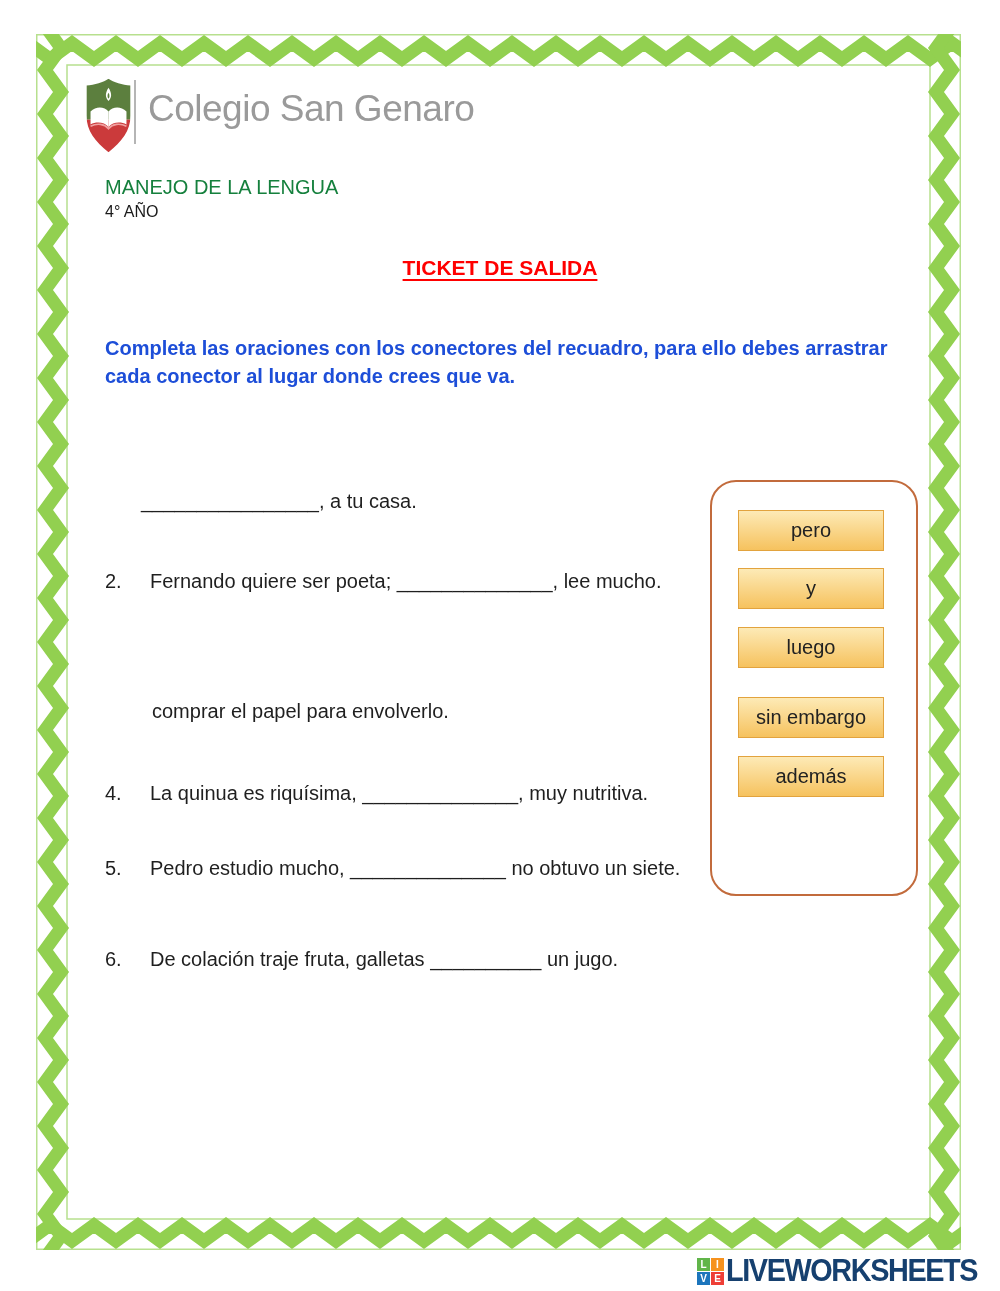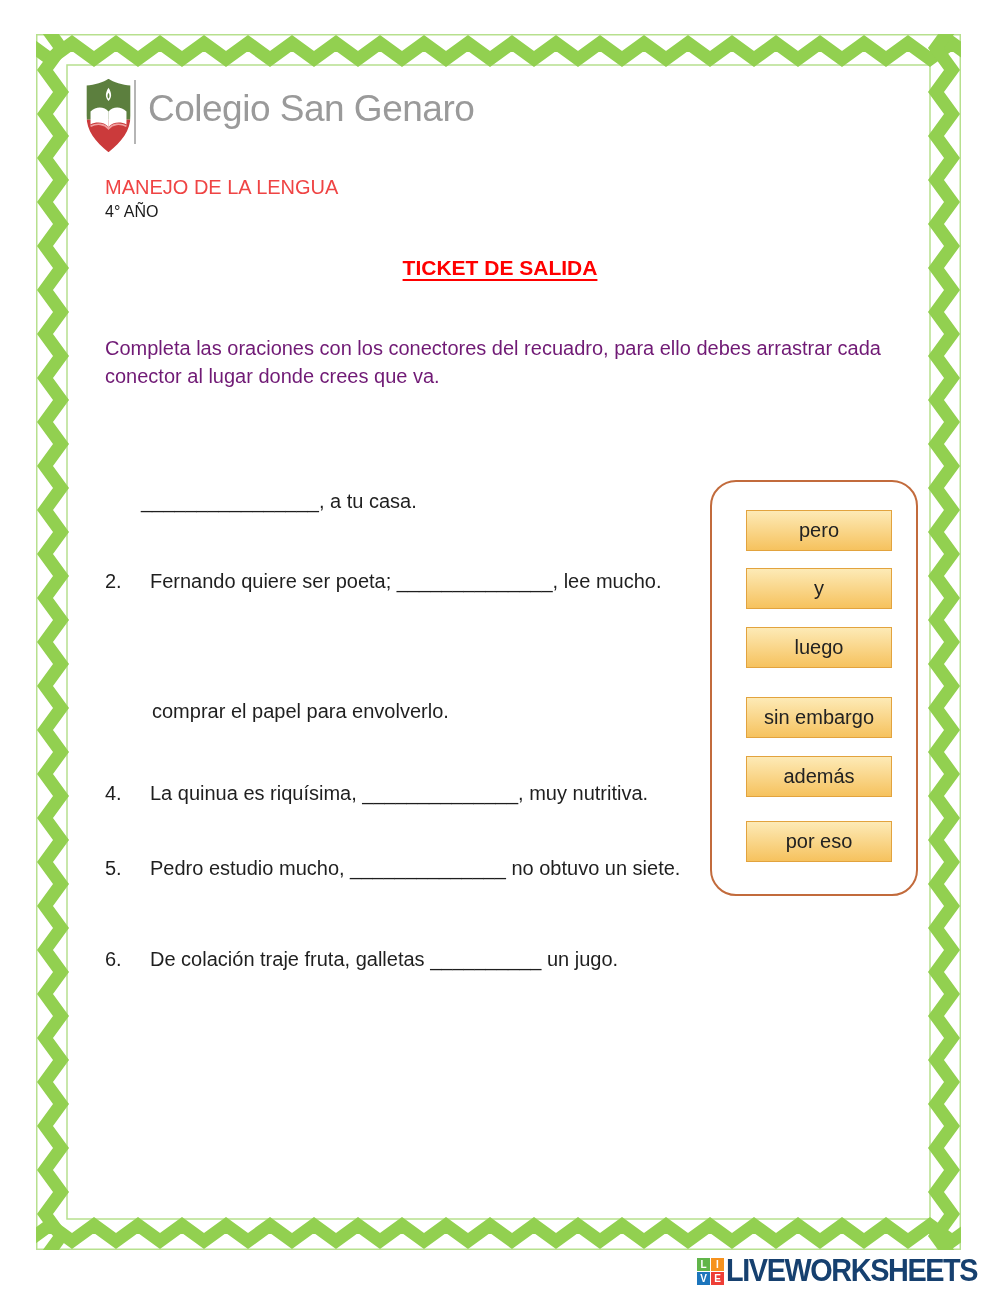--- a/index.html
+++ b/index.html
@@ -12,48 +12,48 @@
   .frame { position:absolute; left:36px; top:34px; }
 
   
   .shield { position:absolute; left:84px; top:76px; }
   .logo-divider { position:absolute; left:134px; top:80px; width:2px; height:64px; background:#b5b5b5; }
   .school-name {
     position:absolute; left:148px; top:88px; font-size:37px; color:#9a9a9a;
     letter-spacing:-0.5px; white-space:nowrap;
   }
 
-  .course  { position:absolute; left:105px; top:176px; font-size:20px; color:#ef4444; }
+  .course  { position:absolute; left:105px; top:176px; font-size:20px; color:#15803d; }
   .grade   { position:absolute; left:105px; top:203px; font-size:16px; color:#1a1a1a; }
 
   .title-wrap { position:absolute; left:0; top:256px; width:1000px; text-align:center; }
   .title-wrap span {
     color:#ff0000; font-weight:bold; font-size:21px;
     text-decoration:underline; text-decoration-thickness:2px; text-underline-offset:4px;margin-top:28px;
   }
 
   .instructions {
     position:absolute; left:105px; top:334px; width:800px;
-    font-size:20px; font-weight:normal; color:#701a75; line-height:28px;
+    font-size:20px; font-weight:bold; color:#1d4ed8; line-height:28px;
   }
 
   .ex { position:absolute; left:105px; font-size:20px; color:#1f1f1f; white-space:nowrap; }
   .ex .num { display:inline-block; width:45px; }
   .ex-cont { position:absolute; font-size:20px; color:#1f1f1f; white-space:nowrap;text-align:center; }
 
   .connector-box {
     position:absolute; left:710px; top:480px; width:208px; height:416px;
     border:2px solid #c26b3c; border-radius:26px; background:#ffffff;
   }
   .connector {
     position:absolute; left:26px; width:146px; height:41px;
     background:linear-gradient(#fdeab6,#f6c25e);
     border:1px solid #e2a33e;
     display:flex; align-items:center; justify-content:center;
-    font-size:20px; color:#222; cursor:grab;margin-left:8px;
+    font-size:20px; color:#222; cursor:grab;
   }
 
   .footer-brand { position:absolute; left:697px; top:1253px; display:flex; align-items:center; }
   .brand-squares { display:grid; grid-template-columns:13px 13px; grid-template-rows:13px 13px; gap:1px; }
   .brand-squares .sq {
     display:flex; align-items:center; justify-content:center;
     color:#fff; font-size:10px; font-weight:bold; font-family:"Liberation Sans",sans-serif;
   }
   .sq0 { background:#61b54a; } .sq1 { background:#f6921e; }
   .sq2 { background:#1c75bc; } .sq3 { background:#ee3e36; }
@@ -122,21 +122,20 @@
   <div class="ex" style="top:948px">
     <span class="num">6.</span><span>De colación traje fruta, galletas __________ un jugo.</span>
   </div>
 
   <div class="connector-box">
     <div class="connector" style="top:28px">pero</div>
     <div class="connector" style="top:86px">y</div>
     <div class="connector" style="top:145px">luego</div>
     <div class="connector" style="top:274px">además</div>
     <div class="connector" style="top:215px">sin embargo</div>
-    <div class="connector" style="top:339px">por eso</div>
   </div>
 
   <div class="footer-brand">
     <div class="brand-squares">
       <span class="sq sq0">L</span>
       <span class="sq sq1">I</span>
       <span class="sq sq2">V</span>
       <span class="sq sq3">E</span>
     </div>
     <span class="brand-text">LIVEWORKSHEETS</span>

